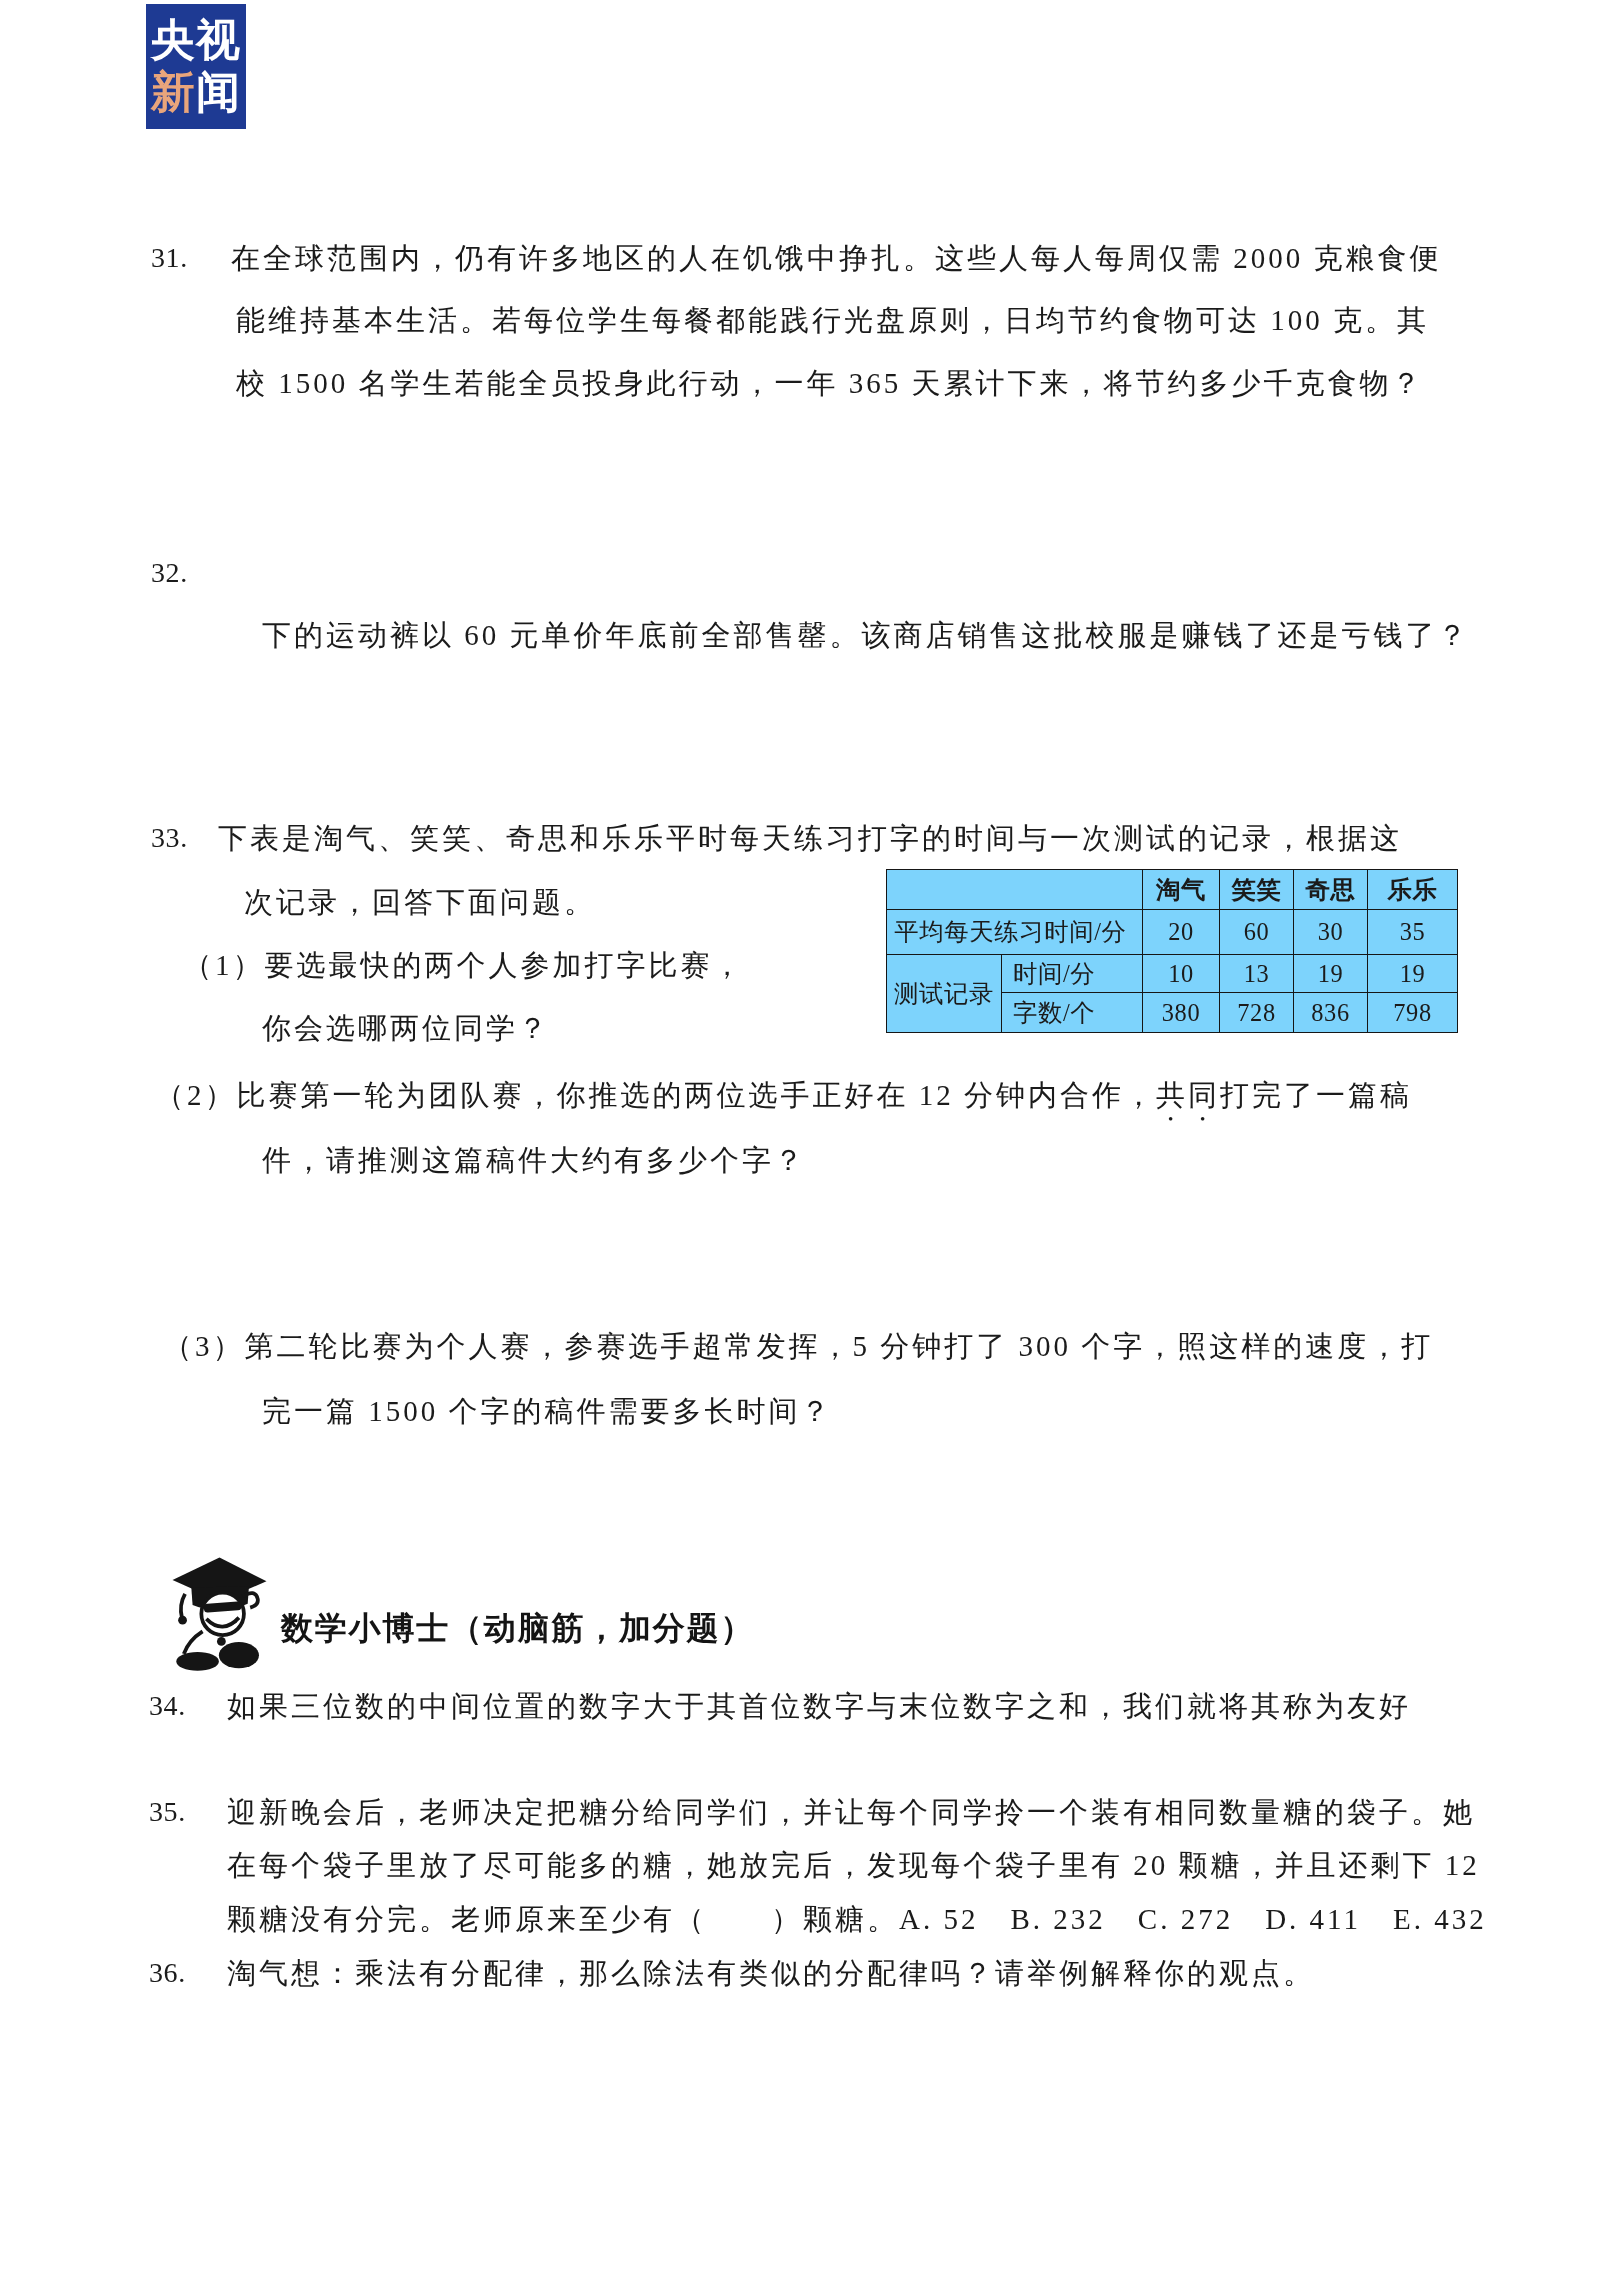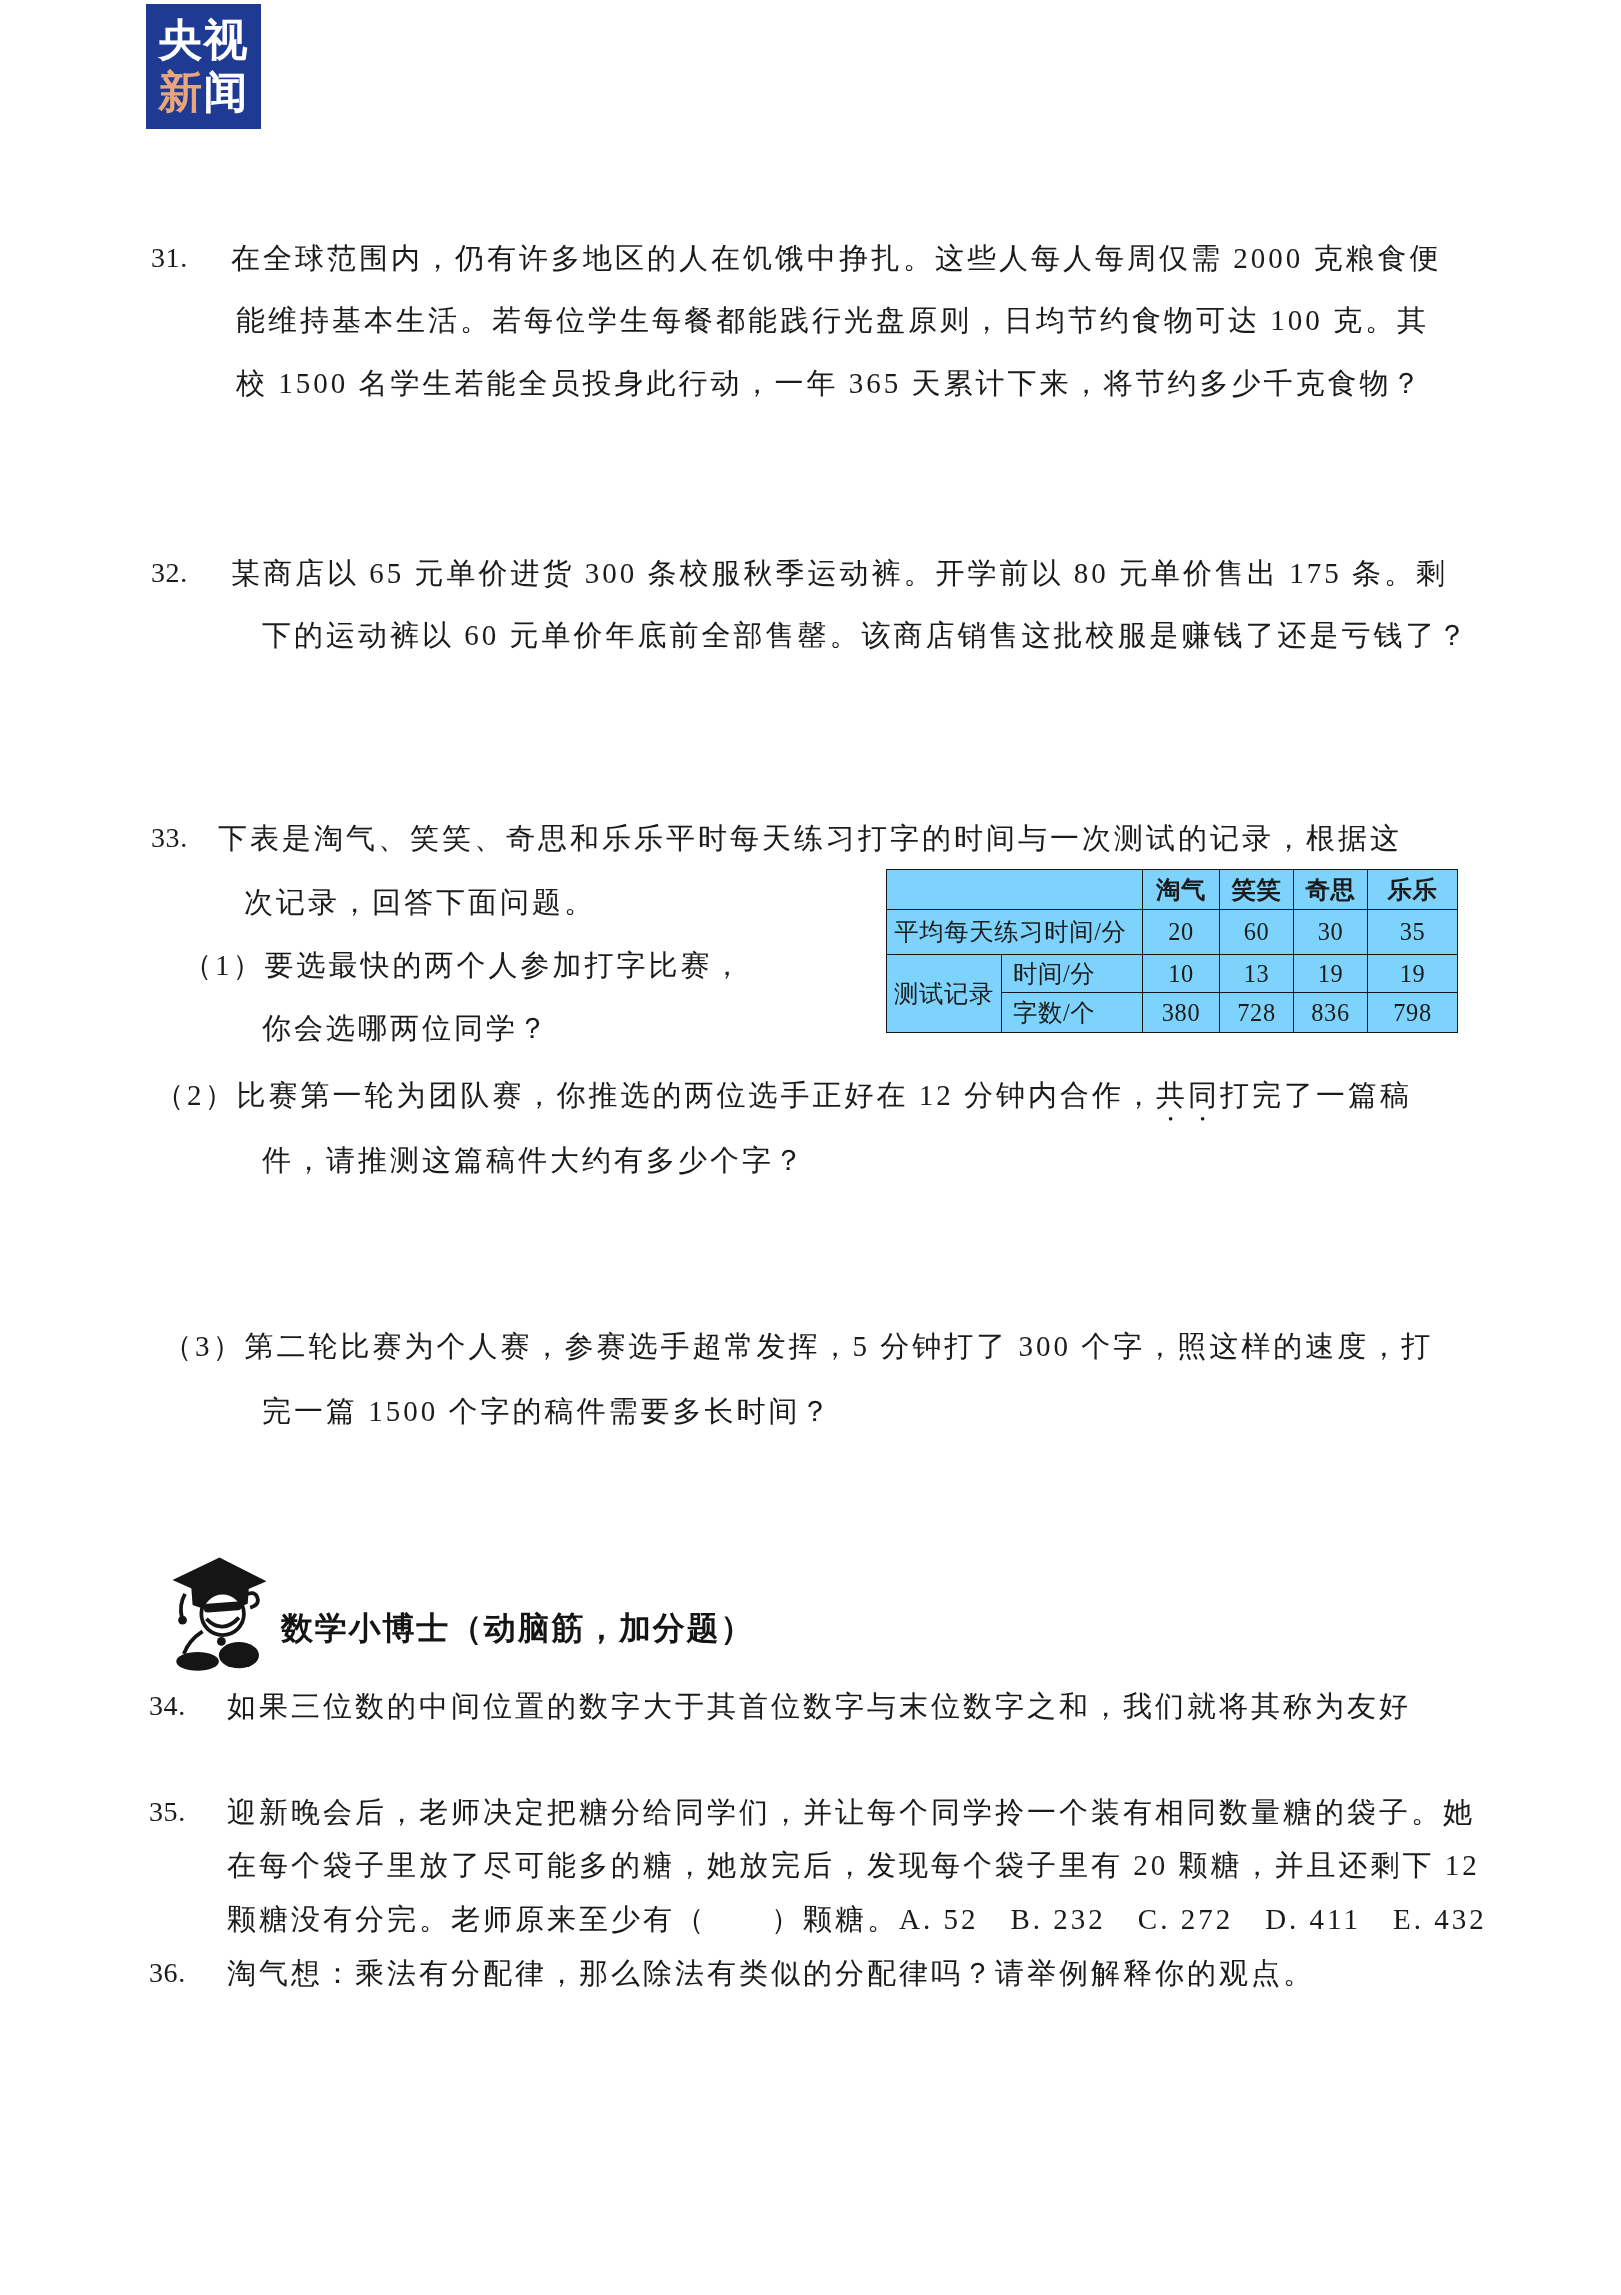--- a/index.html
+++ b/index.html
@@ -2,21 +2,21 @@
 <html style="font-size:9.7px"><head>
 <meta charset="utf-8">
 <style>
   html,body{margin:0;padding:0;background:#ffffff;}
   .page{
     position:relative;width:1622px;height:2295px;background:#ffffff;
     font-family:"Liberation Serif","DejaVu Serif",serif;color:#1b1b1b;overflow:hidden;
   }
   
   .logo{
-    position:absolute;left:146px;top:3.7px;width:115px;height:125px;
+    position:absolute;left:146px;top:3.7px;width:100px;height:125px;
     display:flex;flex-direction:column;justify-content:center;align-items:center;
     font-family:"Liberation Sans","DejaVu Sans",sans-serif;font-weight:800;
   }
   .logo .lrow{font-size:44px;line-height:52px;letter-spacing:1.2px;color:#ffffff;white-space:nowrap;}
   .logo .orange{color:inherit;}
   
   .line{position:absolute;white-space:nowrap;font-size:29px;line-height:34px;letter-spacing:3px;}
   .qnum{position:absolute;white-space:nowrap;font-size:28px;line-height:34px;letter-spacing:0.6px;}
   .emph{
     text-emphasis:filled dot #1b1b1b;-webkit-text-emphasis:filled dot #1b1b1b;
@@ -62,21 +62,20 @@
       <span id="logo-orange" class="orange" style="color: rgb(233, 165, 123);">新</span><span>闻</span>
     </div>
   </div>
 
   <div class="qnum" style="left:151px;top:241px">31.</div>
   <div class="line" style="left:231px;top:241px">在全球范围内，仍有许多地区的人在饥饿中挣扎。这些人每人每周仅需 2000 克粮食便</div>
   <div class="line" style="left:236px;top:303px">能维持基本生活。若每位学生每餐都能践行光盘原则，日均节约食物可达 100 克。其</div>
   <div class="line" style="left:236px;top:366px">校 1500 名学生若能全员投身此行动，一年 365 天累计下来，将节约多少千克食物？</div>
 
   <div class="qnum" style="left:151px;top:556px">32.</div>
-  <div class="line" style="left:231px;top:556px">某商店以 65 元单价进货 300 条校服秋季运动裤。开学前以 80 元单价售出 175 条。剩</div>
   <div class="line" style="left:262px;top:618px">下的运动裤以 60 元单价年底前全部售罄。该商店销售这批校服是赚钱了还是亏钱了？</div>
 
   <div class="qnum" style="left:151px;top:821px">33.</div>
   <div class="line" style="left:218px;top:821px">下表是淘气、笑笑、奇思和乐乐平时每天练习打字的时间与一次测试的记录，根据这</div>
   <div class="line" style="left:244px;top:885px">次记录，回答下面问题。</div>
 
   <table class="ttable">
     <colgroup>
       <col style="width:115px">
         <col style="width:141px">

